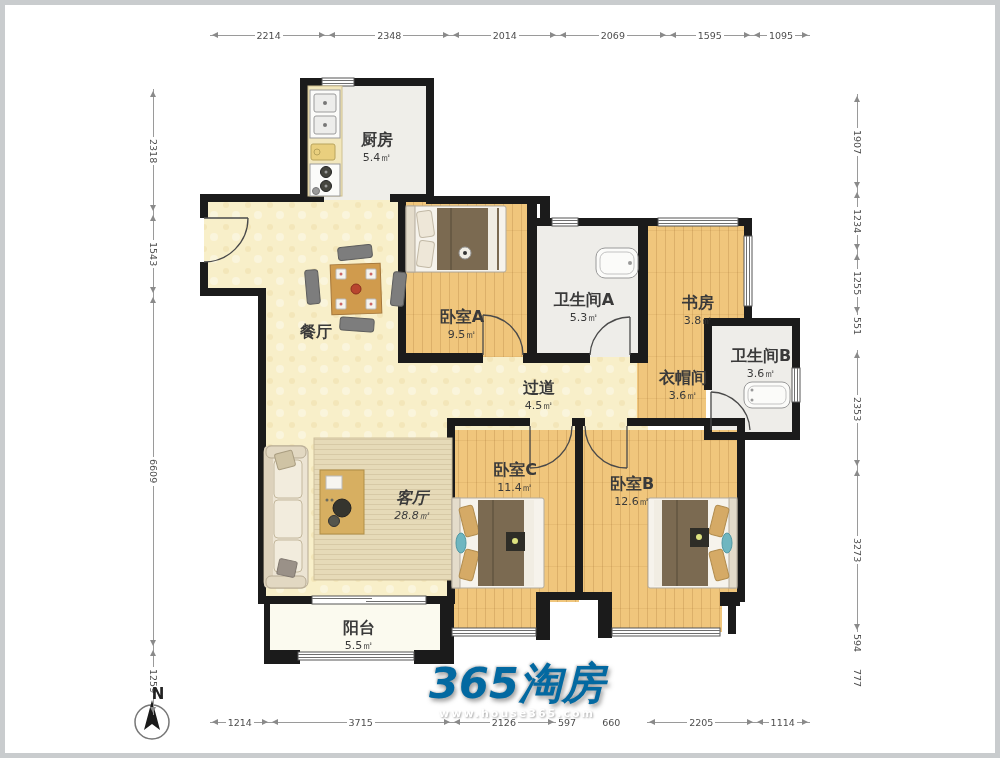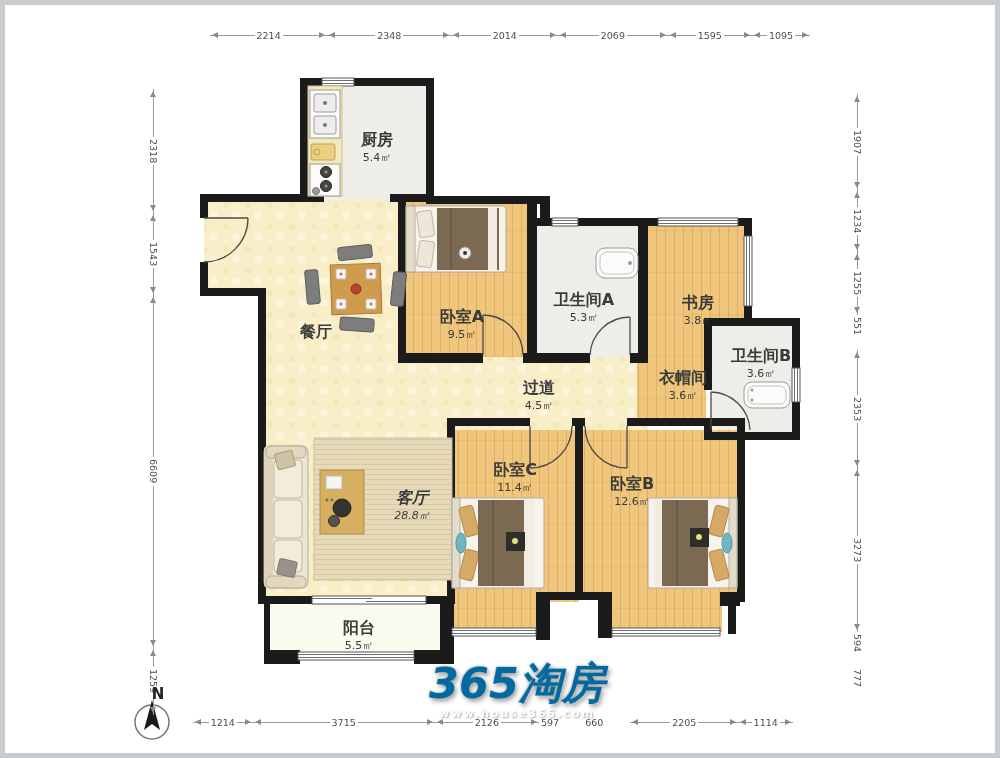--- a/index.html
+++ b/index.html
@@ -398,21 +398,21 @@
           <span class="dnum">1595</span>
           <span class="ln r"></span>
         </div>
   <div class="dseg" style="flex-grow:1095">
           <span class="ln l"></span>
           <span class="dnum">1095</span>
           <span class="ln r"></span>
         </div>
 </div>
 
-<div class="dims-h" style="left:188px; top:709px; width:600px;">
+<div class="dims-h" style="left:205px; top:709px; width:600px;">
   <div class="dseg" style="flex-grow:1214">
           <span class="ln l"></span>
           <span class="dnum">1214</span>
           <span class="ln r"></span>
         </div>
   <div class="dseg" style="flex-grow:3715">
           <span class="ln l"></span>
           <span class="dnum">3715</span>
           <span class="ln r"></span>
         </div>

